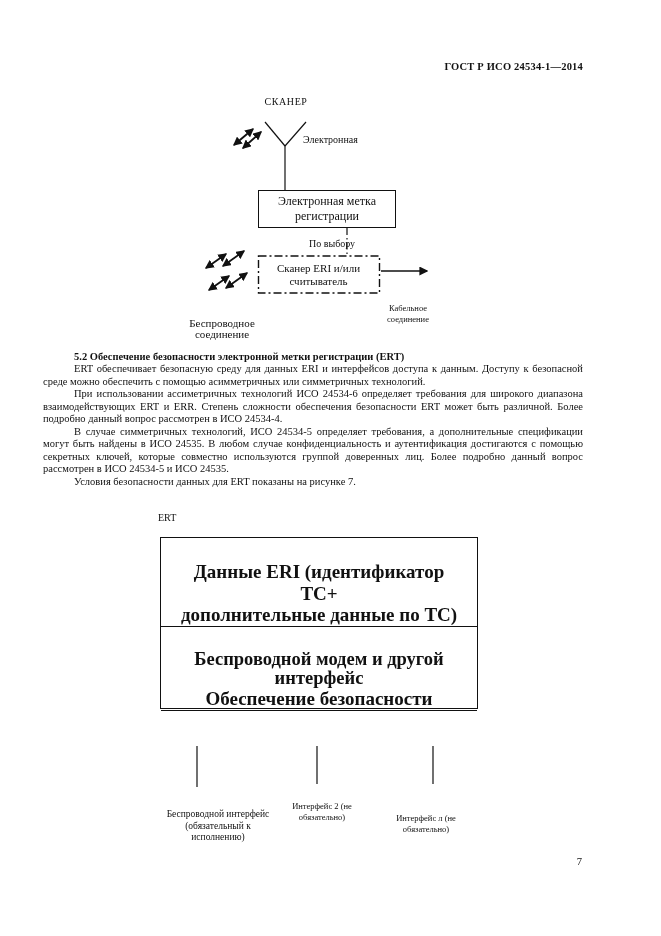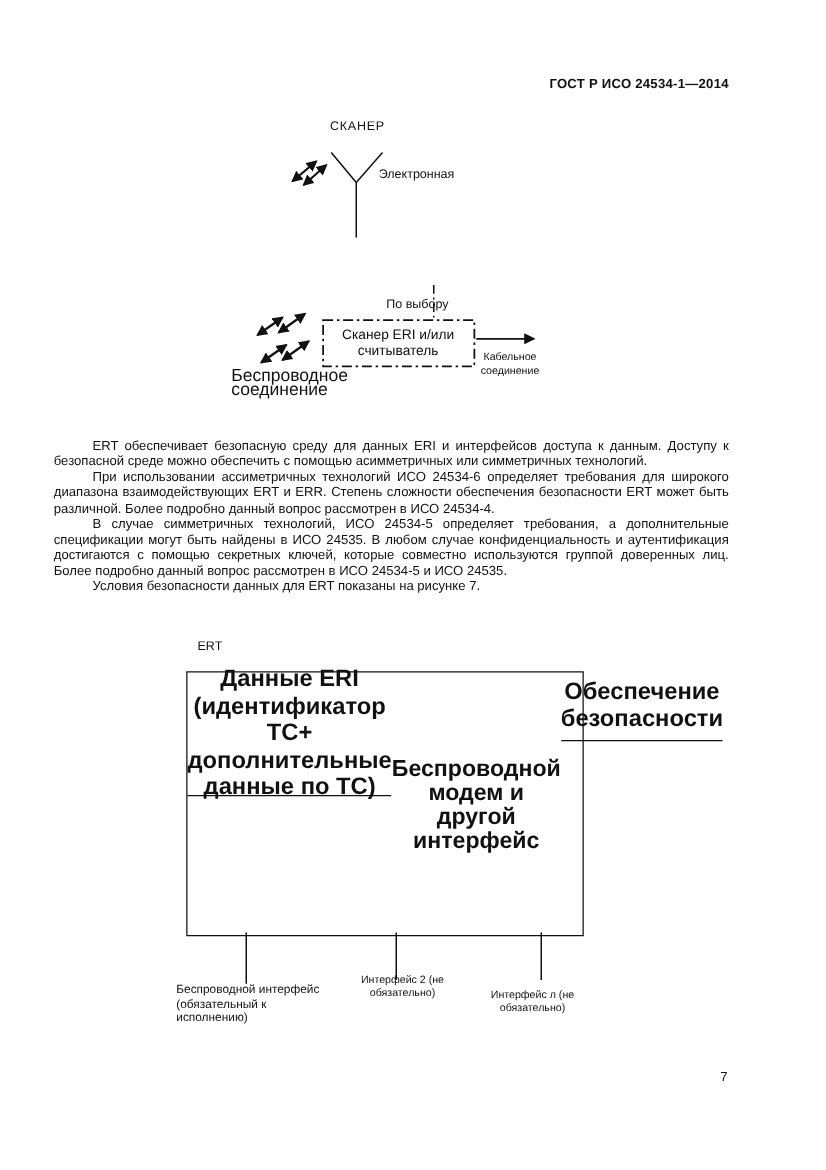--- a/index.html
+++ b/index.html
@@ -4,22 +4,22 @@
 <style>
   html,body { margin:0; padding:0; background:#ffffff; }
   .page {
     position:relative;
     width:661px; height:936px;
     background:#ffffff;
     font-family:"Liberation Sans", sans-serif;
     color:#111111;
     overflow:hidden;
   }
-  .abs { position:absolute; }
-  .pre { white-space:pre-line; }
+  .abs { position:absolute;font-family:Liberation Serif, serif; }
+  .pre { white-space:pre-line;margin-top:23px; }
 
   .doc-header {
     right:78px; top:61px;
     font-size:10.5px; font-weight:bold;
     letter-spacing:0.2px;
   }
 
   
   .scanner-label { left:253px; top:96px; width:66px; font-size:10px; letter-spacing:0.6px; text-align:center; }
   .mandatory-label { left:303px; top:134px; font-size:10px; }
@@ -30,49 +30,49 @@
     display:flex; align-items:center; justify-content:center;
     font-size:12px; line-height:15px; text-align:center;
     box-sizing:border-box; padding:0 3px;
   }
   .ert-box2-text {
     left:258px; top:256px; width:121px; height:37px;
     display:flex; align-items:center; justify-content:center;
     font-size:11px; line-height:13px; text-align:center;
   }
   .cable-label { left:375px; top:280px; width:66px; font-size:8.5px; line-height:11px; text-align:center; }
-  .wireless-label { left:185px; top:295px; width:74px; font-size:14px; line-height:11px; text-align:right; }
+  .wireless-label { left:185px; top:295px; width:74px; font-size:11px; line-height:11px; text-align:center; }
   .fig6-caption { left:45px; top:328px; width:540px; font-size:10px; text-align:center; }
 
   
   .body-text {
     left:43px; top:351px; width:540px;
     font-size:10.5px; line-height:12.45px;
     text-align:justify;
   }
   .body-text p { margin:0; text-indent:31px; }
   .body-text .heading { font-weight:bold; }
 
   
   .fig7-ert-label { left:158px; top:512px; font-size:10px; }
   .fig7-box {
-    left:149px; top:537px; width:318px; height:212px;
+    left:160px; top:537px; width:318px; height:172px;
     border:1.6px solid #111; box-sizing:border-box;
-    display:flex; flex-direction:row;
+    display:flex; flex-direction:column;
   }
   .fig7-box .layer {
     display:flex; align-items:center; justify-content:center;
     text-align:center; font-weight:bold;
     box-sizing:border-box;
   }
   .fig7-layer1 { height:99px; border-bottom:1.6px solid #111; font-size:19px; line-height:21.5px; }
   .fig7-layer2 { height:55px; border-bottom:1.6px solid #111; font-size:19px; }
   .fig7-layer3 { flex:1; font-size:18.5px; line-height:19px; }
 
-  .fig7-label1 { left:141px; top:786px; width:130px; font-size:9.5px; line-height:11.5px; }
+  .fig7-label1 { left:153px; top:786px; width:130px; font-size:9.5px; line-height:11.5px; text-align:center; }
   .fig7-label2 { left:280px; top:778px; width:84px; font-size:8.5px; line-height:10.5px; text-align:center; }
   .fig7-label3 { left:384px; top:790px; width:84px; font-size:8.5px; line-height:10.5px; text-align:center; }
   .fig7-caption { left:52px; top:838px; width:540px; font-size:10px; text-align:center; }
 
   .page-number { right:79px; top:856px; font-size:10.5px; }
 
   svg.linework { position:absolute; left:0; top:0; pointer-events:none; }
 </style>
 </head>
 <body>
@@ -116,33 +116,35 @@
       <line x1="433" y1="746" x2="433" y2="784"></line>
     </g>
   </svg>
 
   <div class="abs doc-header">ГОСТ Р ИСО 24534-1—2014</div>
 
   <div class="abs scanner-label">СКАНЕР</div>
 
   <div class="abs mandatory-label">Электронная</div>
 
+  <div class="abs ert-box1">Электронная метка регистрации</div>
 
   <div class="abs optional-label">По выбору</div>
 
   <div class="abs ert-box2-text">Сканер ERI и/или считыватель</div>
 
   <div class="abs cable-label pre">Кабельное
 соединение</div>
 
   <div class="abs wireless-label pre">Беспроводное
 соединение</div>
 
 
   <div class="abs body-text">
+    <p class="heading">5.2 Обеспечение безопасности электронной метки регистрации (ERT)</p>
     <p>ERT обеспечивает безопасную среду для данных ERI и интерфейсов доступа к данным. Доступу к безопасной среде можно обеспечить с помощью асимметричных или симметричных технологий.</p>
     <p>При использовании ассиметричных технологий ИСО 24534-6 определяет требования для широкого диапазона взаимодействующих ERT и ERR. Степень сложности обеспечения безопасности ERT может быть различной. Более подробно данный вопрос рассмотрен в ИСО 24534-4.</p>
     <p>В случае симметричных технологий, ИСО 24534-5 определяет требования, а дополнительные спецификации могут быть найдены в ИСО 24535. В любом случае конфиденциальность и аутентификация достигаются с помощью секретных ключей, которые совместно используются группой доверенных лиц. Более подробно данный вопрос рассмотрен в ИСО 24534-5 и ИСО 24535.</p>
     <p>Условия безопасности данных для ERT показаны на рисунке 7.</p>
   </div>
 
   <div class="abs fig7-ert-label">ERT</div>
 
   <div class="abs fig7-box">
     <div class="layer fig7-layer1 pre">Данные ERI (идентификатор

